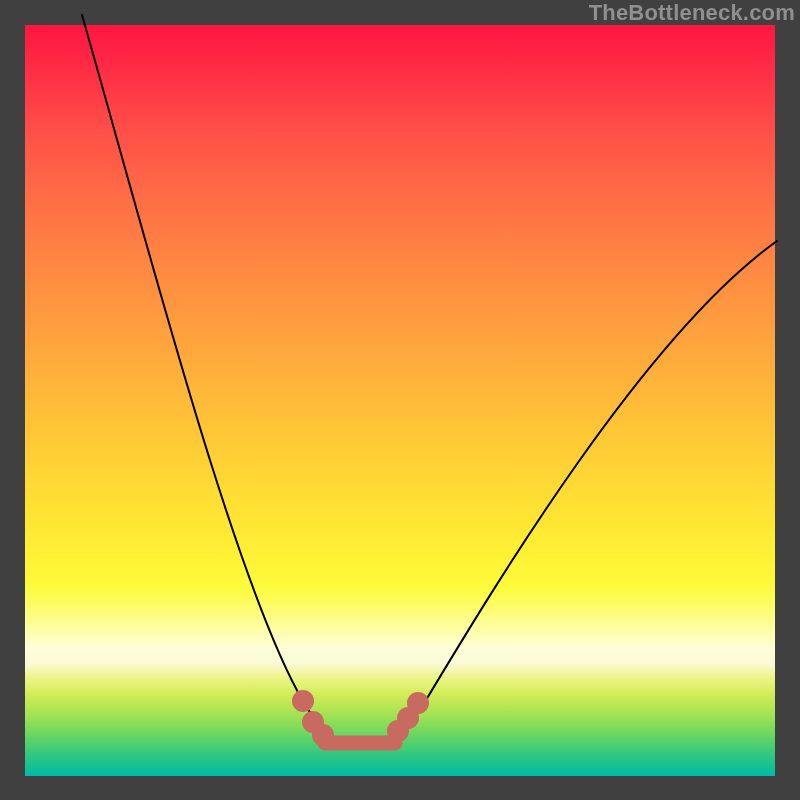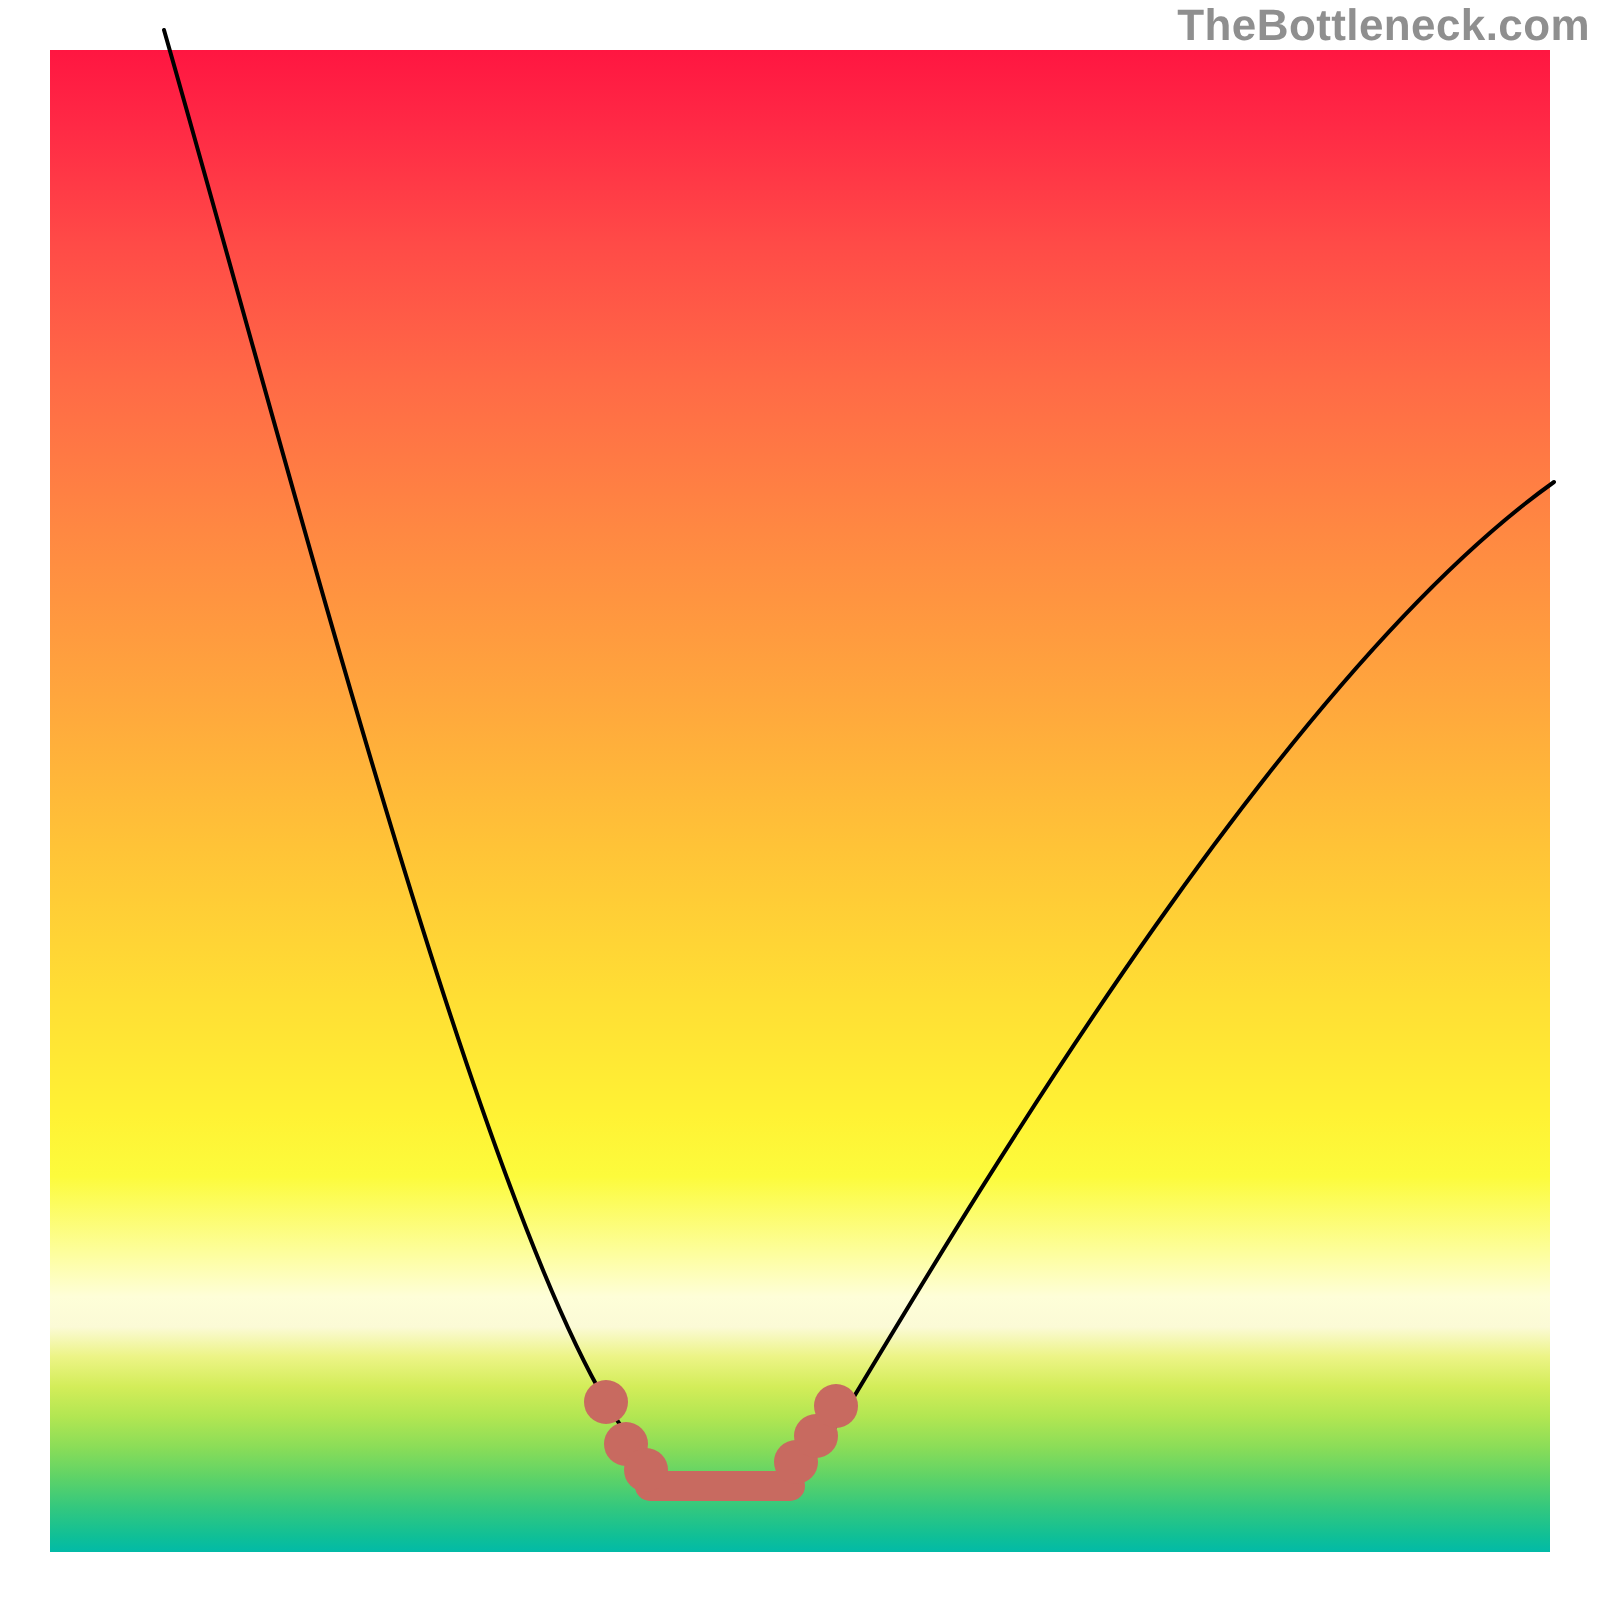--- a/index.html
+++ b/index.html
@@ -9,21 +9,21 @@
     height: 800px;
     background: #000000;
     overflow: hidden;
   }
   .frame {
     position: absolute;
     left: 0;
     top: 0;
     width: 800px;
     height: 800px;
-    background: #ffffff;
+    background: #404040;
   }
   .plot {
     position: absolute;
     left: 25px;
     top: 25px;
     width: 750px;
     height: 751px;
     background: linear-gradient(
       to bottom,
       #ff1641 0%,

